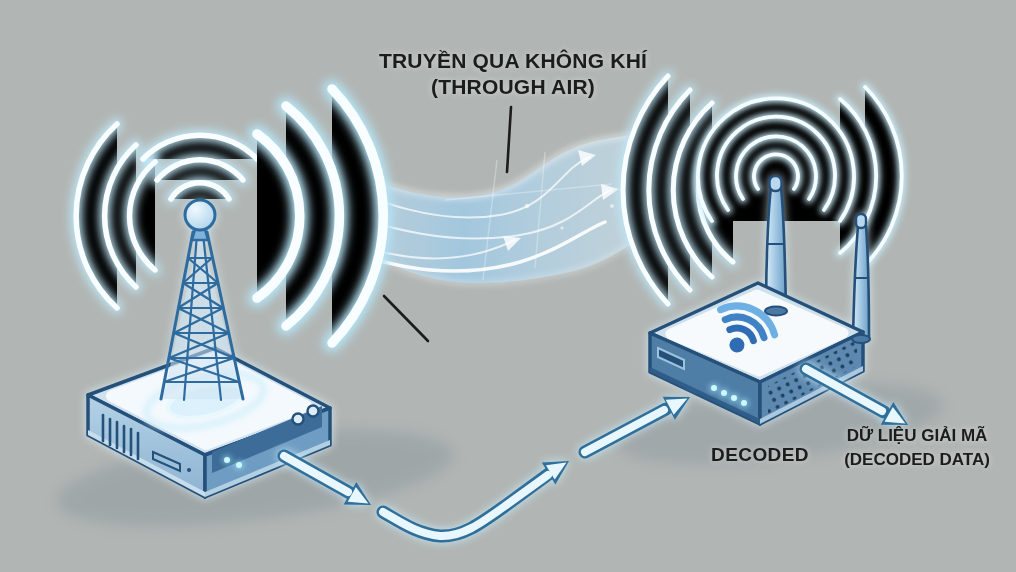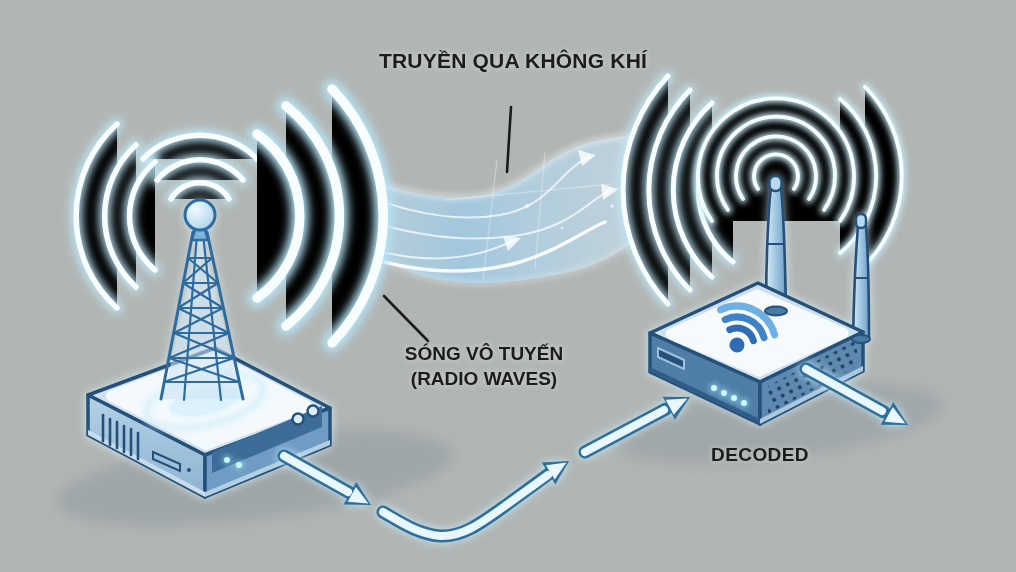--- a/index.html
+++ b/index.html
@@ -288,25 +288,24 @@
   </g>
 
   <g>
     <line class="leader" x1="511" y1="107" x2="507" y2="172"></line>
     <line class="leader" x1="384" y1="296" x2="428" y2="341"></line>
   </g>
 </svg>
 
 <div class="label l-through">
   <div>TRUYỀN QUA KHÔNG KHÍ</div>
+  <div>(THROUGH AIR)</div>
 </div>
 
-<div class="label l-radio">
-  <div>SÓNG VÔ TUYẾN</div>
-  <div>(RADIO WAVES)</div>
-</div>
 
 
 <div class="label l-receiver">DECODED</div>
 
 <div class="label l-decoded">
+  <div>DỮ LIỆU GIẢI MÃ</div>
+  <div>(DECODED DATA)</div>
 </div>
 </div>
 
 </body></html>

